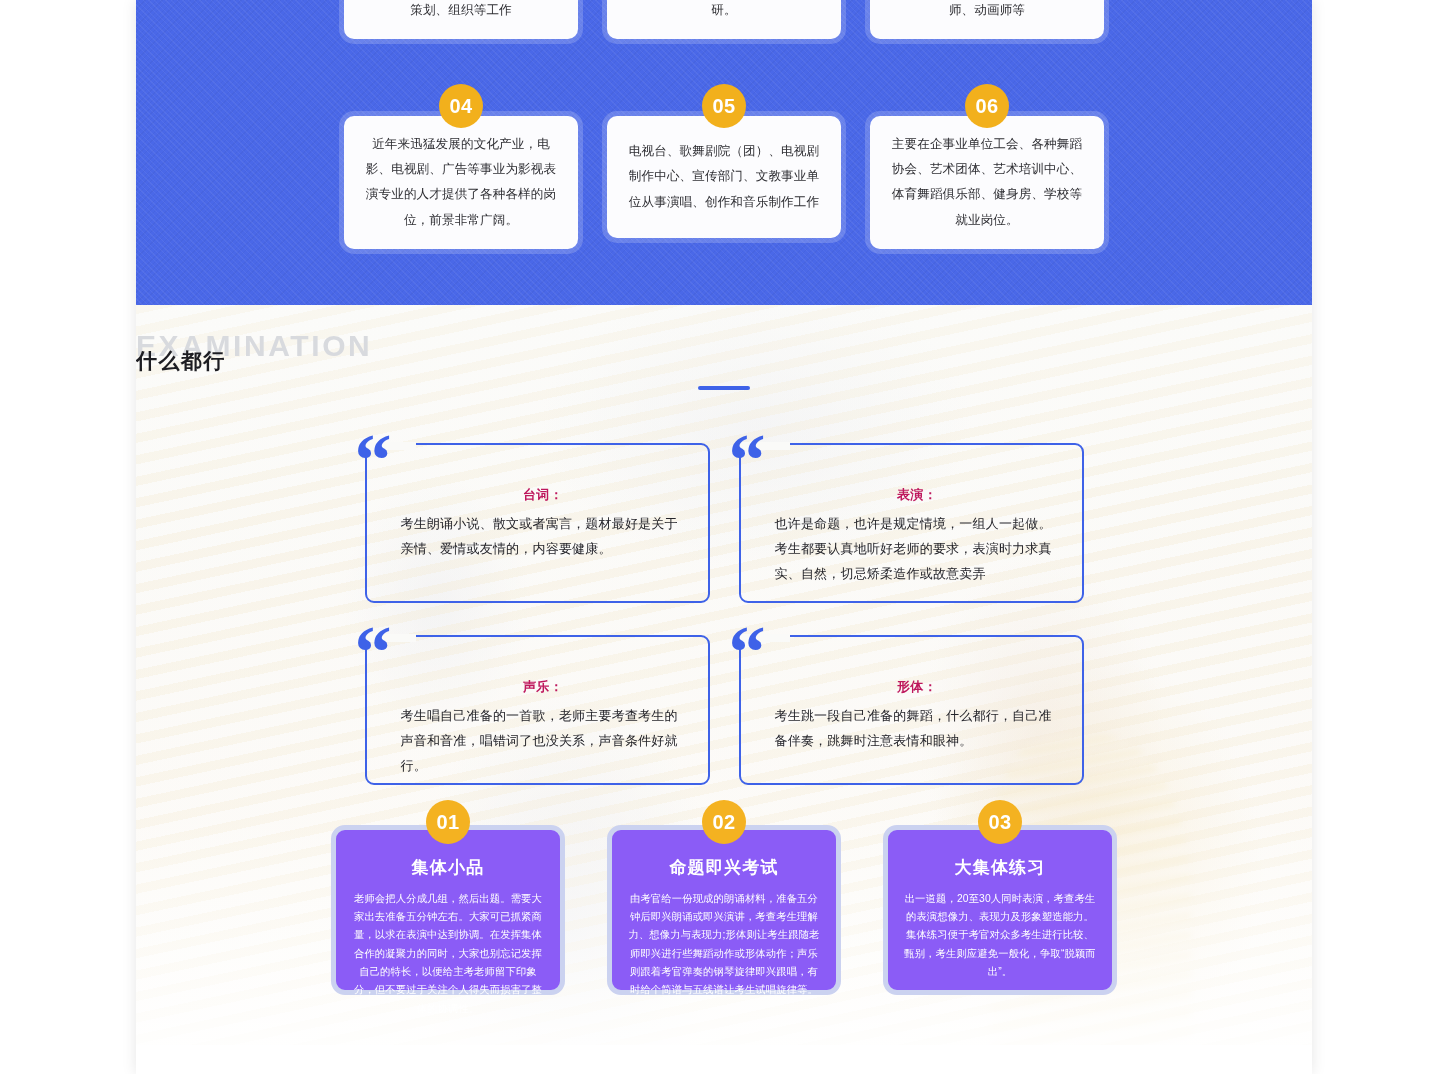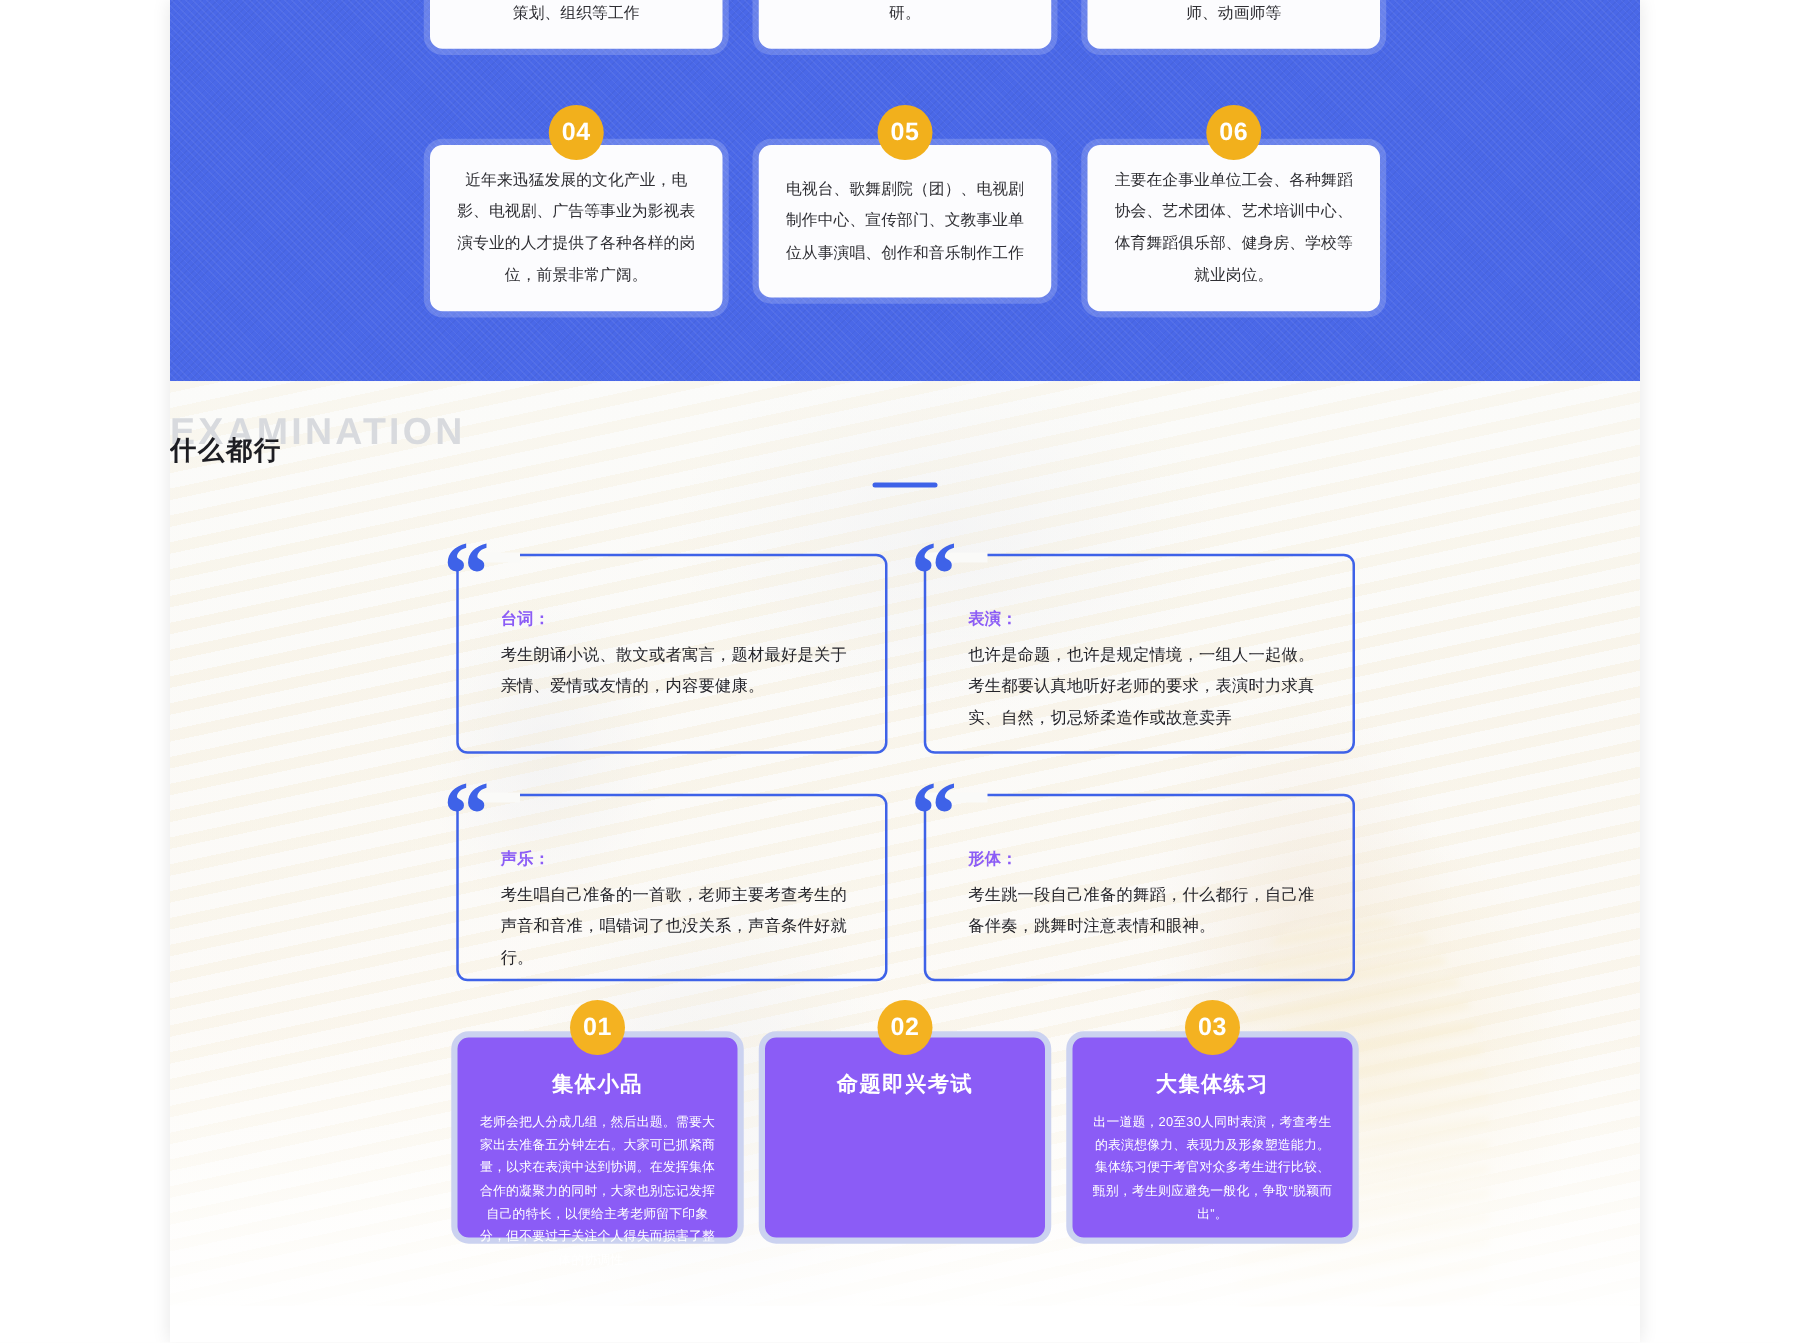--- a/index.html
+++ b/index.html
@@ -196,41 +196,42 @@
   }
   .quote-mark-cover {
     position: absolute;
     left: -3px; top: -3px;
     width: 52px; height: 8px;
     background: #FAFAF8;
   }
   .quote-label {
     font-size: 13px;
     font-weight: 700;
-    color: #8b5cf6;
+    color: #be185d;
     line-height: 1.9;
     letter-spacing: .3px;
+    text-align: center;
   }
   .quote-body {
     margin-top: 3px;
     font-size: 13px;
     font-weight: 400;
     color: #24242a;
     line-height: 1.95;
     letter-spacing: .2px;
   }
 
   
   #exam-cards {
     position: absolute;
     left: 0; top: 520px;
     width: 1176px;
     display: flex;
     justify-content: center;
-    gap: 12px;
+    gap: 42px;
     z-index: 3;
   }
   .ex-card-wrap {
     position: relative;
     width: 234px;
   }
   .ex-card {
     position: relative;
     width: 234px;
     height: 170px;
@@ -373,20 +374,21 @@
           <div class="ex-badge">01</div>
           <div class="ex-card">
             <div class="ex-title">集体小品</div>
             <div class="ex-text">老师会把人分成几组，然后出题。需要大家出去准备五分钟左右。大家可已抓紧商量，以求在表演中达到协调。在发挥集体合作的凝聚力的同时，大家也别忘记发挥自己的特长，以便给主考老师留下印象分，但不要过于关注个人得失而损害了整体的协调性。</div>
           </div>
         </div>
         <div class="ex-card-wrap">
           <div class="ex-badge">02</div>
           <div class="ex-card">
             <div class="ex-title">命题即兴考试</div>
+            <div class="ex-text">由考官给一份现成的朗诵材料，准备五分钟后即兴朗诵或即兴演讲，考查考生理解力、想像力与表现力;形体则让考生跟随老师即兴进行些舞蹈动作或形体动作；声乐则跟着考官弹奏的钢琴旋律即兴跟唱，有时给个简谱与五线谱让考生试唱旋律等。</div>
           </div>
         </div>
         <div class="ex-card-wrap">
           <div class="ex-badge">03</div>
           <div class="ex-card">
             <div class="ex-title">大集体练习</div>
             <div class="ex-text">出一道题，20至30人同时表演，考查考生的表演想像力、表现力及形象塑造能力。集体练习便于考官对众多考生进行比较、甄别，考生则应避免一般化，争取“脱颖而出”。</div>
           </div>
         </div>
       </div>

